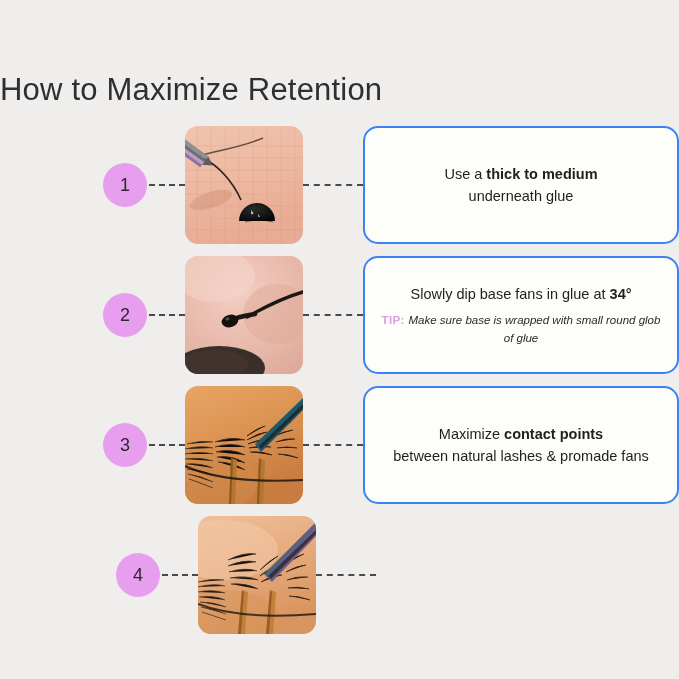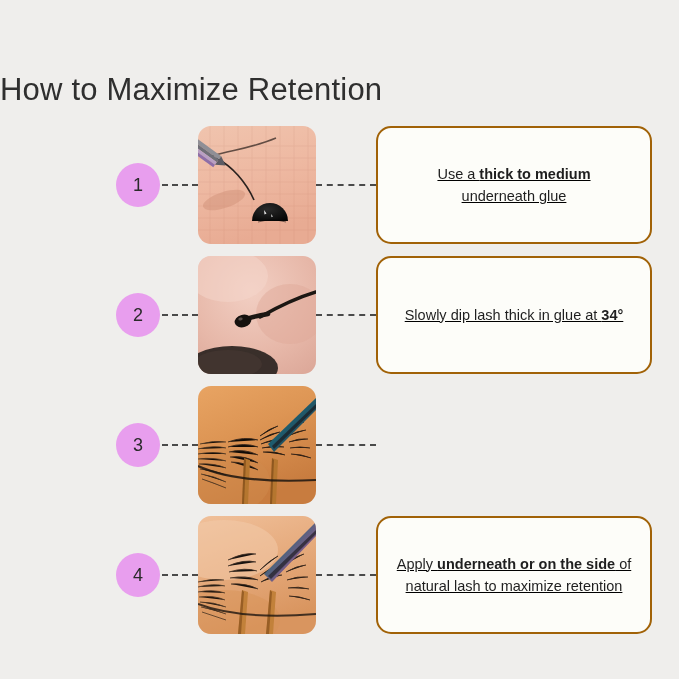--- a/index.html
+++ b/index.html
@@ -47,30 +47,29 @@
   .thumb{
     width:118px;height:118px;
     border-radius:13px;
     overflow:hidden;
     flex:none;
     position:relative;
   }
   .thumb svg{display:block;width:118px;height:118px;}
   .textbox{
     flex:none;
-    width:276px;height:118px;
+    width:316px;height:118px;
     box-sizing:border-box;
     background:#fdfdf9;
-    border:2px solid #a16207;
+    border:2px solid #3b82f6;
     border-radius:15px;
     display:flex;flex-direction:column;
     align-items:center;justify-content:center;
     padding:6px 14px;
     text-align:center;
-    text-decoration:underline;
   }
   .tb-main{
     font-size:14.5px;
     line-height:1.55;
     color:#1f1f1f;
     font-weight:400;
   }
   .tb-main b{font-weight:700;}
   .tip-line{
     margin-top:7px;
@@ -162,21 +161,24 @@
       <ellipse cx="30" cy="108" rx="34" ry="14" fill="#4a3a33" opacity="0.5"></ellipse>
       <path d="M118 36 C98 42 78 52 62 61" stroke="#1c1713" stroke-width="3.4" fill="none" stroke-linecap="round"></path>
       <path d="M70 58 C58 60 50 62 46 64" stroke="#1c1713" stroke-width="4.6" fill="none" stroke-linecap="round"></path>
       <ellipse cx="45" cy="65" rx="8.5" ry="6.2" fill="#15110e" transform="rotate(-14 45 65)"></ellipse>
       <ellipse cx="42.5" cy="63" rx="2.2" ry="1.5" fill="#6e625c" opacity="0.75" transform="rotate(-14 42.5 63)"></ellipse>
     </svg>
   </div>
   <div class="connector conn-b"></div>
   <div class="textbox">
     <div class="tb-main">
-      <span>Slowly dip lash thick in glue at </span><b>34°</b>
+      <span>Slowly dip base fans in glue at </span><b>34°</b>
+    </div>
+    <div class="tip-line">
+      <span class="tip-label">TIP:</span><span>Make sure base is wrapped with small round glob of glue</span>
     </div>
   </div>
 </div>
 
 <div class="step-row" style="top:386px;">
   <div class="badge-cell">
     <div class="badge">3</div>
   </div>
   <div class="connector conn-a"></div>
   <div class="thumb">
@@ -229,20 +231,26 @@
       <path d="M118 12 L70 58 L76 66 L118 24 Z" fill="url(#tw3)"></path>
       <path d="M118 18 L74 60 L76 63 L118 22 Z" fill="#1a1a1f" opacity="0.7"></path>
       <path d="M46 72 L44 118 L50 118 L52 74 Z" fill="#b5762f"></path>
       <path d="M46 72 L44 118 L46 118 L48 74 Z" fill="#7d4a18" opacity="0.7"></path>
       <path d="M74 72 L72 118 L78 118 L80 74 Z" fill="#b5762f"></path>
       <path d="M74 72 L72 118 L74 118 L76 74 Z" fill="#7d4a18" opacity="0.7"></path>
       <path d="M0 80 q40 18 118 14" stroke="#1b1510" stroke-width="2.2" fill="none" opacity="0.85"></path>
     </svg>
   </div>
   <div class="connector conn-b"></div>
+  <div class="textbox">
+    <div class="tb-main">
+      <span>Maximize </span><b>contact points</b><br>
+      <span>between natural lashes &amp; promade fans</span>
+    </div>
+  </div>
 </div>
 
 <div class="step-row" style="top:516px;">
   <div class="badge-cell">
     <div class="badge">4</div>
   </div>
   <div class="connector conn-a"></div>
   <div class="thumb">
     <svg viewBox="0 0 118 118" xmlns="http://www.w3.org/2000/svg">
       <defs>
@@ -292,18 +300,13 @@
       <path d="M118 6 L66 58 L74 66 L118 20 Z" fill="url(#tw4)"></path>
       <path d="M118 14 L70 60 L73 63 L118 18 Z" fill="#1a1a1f" opacity="0.65"></path>
       <path d="M44 74 L40 118 L47 118 L50 76 Z" fill="#c2813a"></path>
       <path d="M44 74 L40 118 L43 118 L46 76 Z" fill="#86501c" opacity="0.7"></path>
       <path d="M72 74 L68 118 L75 118 L78 76 Z" fill="#c2813a"></path>
       <path d="M72 74 L68 118 L71 118 L74 76 Z" fill="#86501c" opacity="0.7"></path>
       <path d="M0 88 q42 16 118 10" stroke="#1b1510" stroke-width="2" fill="none" opacity="0.8"></path>
     </svg>
   </div>
   <div class="connector conn-b"></div>
-  <div class="textbox">
-    <div class="tb-main">
-      <span>Apply </span><b>underneath or on the side</b><span> of natural lash to maximize retention</span>
-    </div>
-  </div>
 </div>
 
 </body></html>

